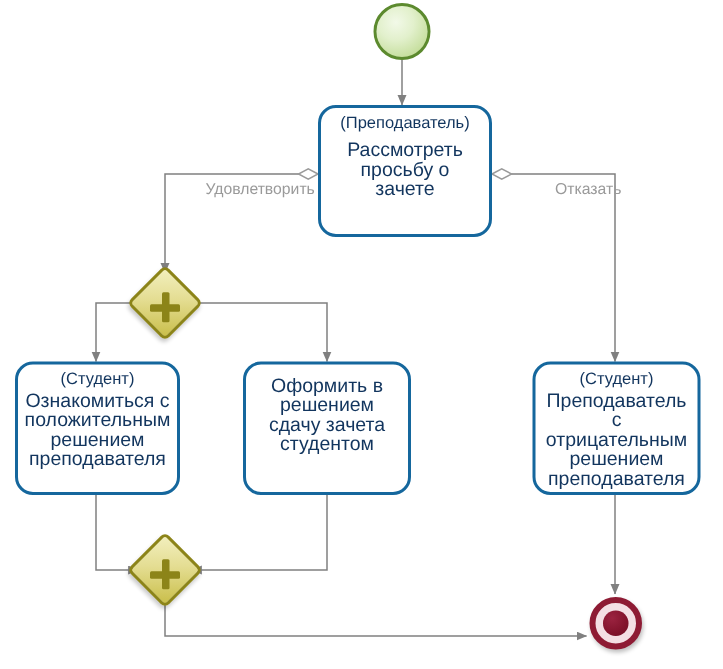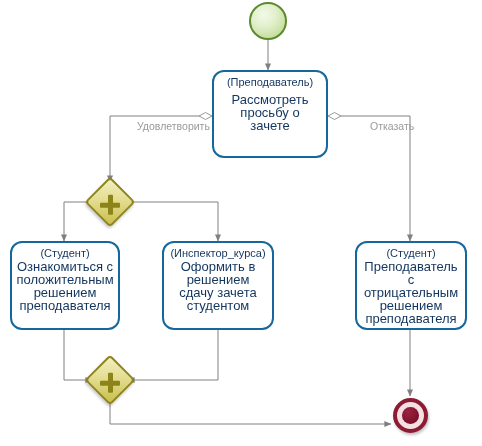--- a/index.html
+++ b/index.html
@@ -151,21 +151,20 @@
         <i class="v"></i>
     </div>
   </div>
 
   <div class="task" style="left:10px;top:241px;width:110px;height:89px;">
     <div class="role">(Студент)</div>
     <div class="body">Ознакомиться с положительным решением преподавателя</div>
   </div>
 
   <div class="task" style="left:162px;top:241px;width:112px;height:89px;">
-    <div class="role">(Инспектор_курса)</div>
     <div class="body">Оформить в решением сдачу зачета студентом</div>
   </div>
 
   <div class="task" style="left:355px;top:241px;width:112px;height:89px;">
     <div class="role">(Студент)</div>
     <div class="body">Преподаватель с отрицательным решением преподавателя</div>
   </div>
 
   <div class="gateway" style="left:92px;top:362px;">
     <div class="gw-plus">

